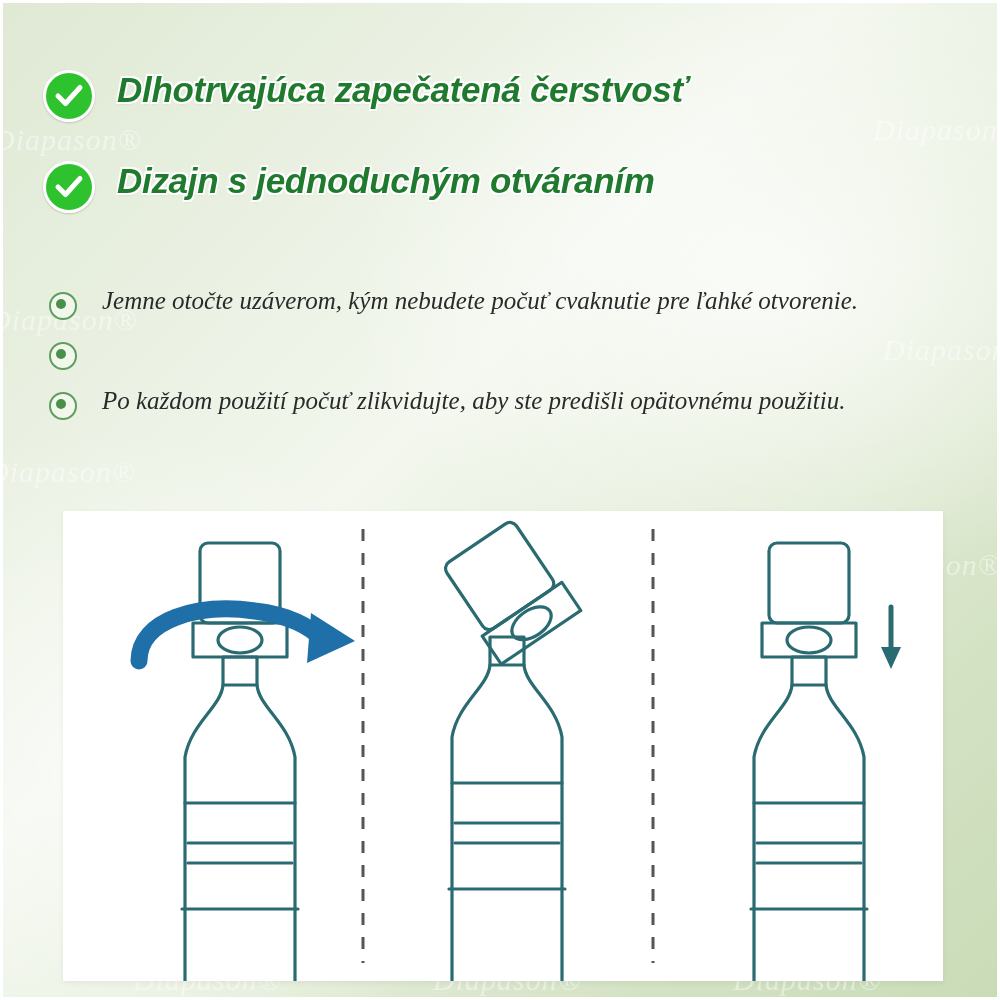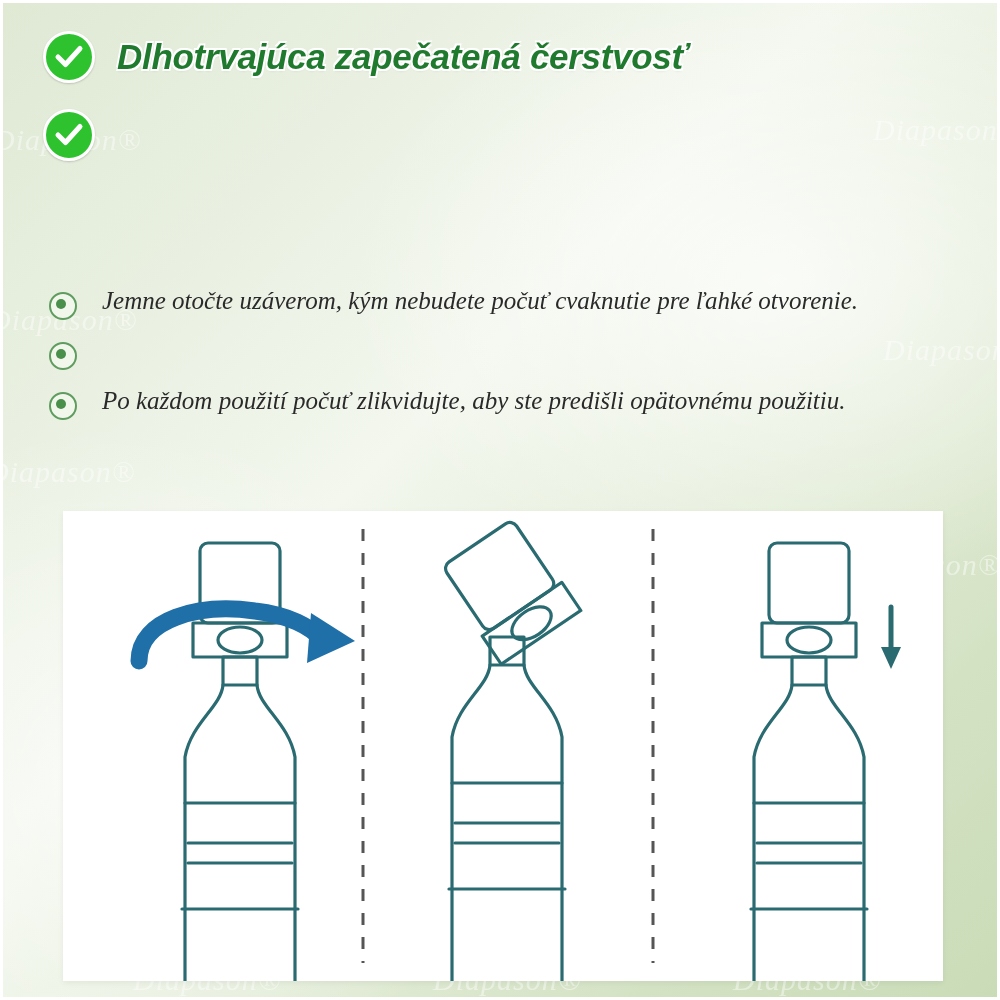--- a/index.html
+++ b/index.html
@@ -44,22 +44,22 @@
 
   
   .headlines {
     position: absolute;
     left: 40px;
     top: 28px;
     width: 920px;
   }
   .headline-row {
     display: flex;
-    align-items: center;
     margin-bottom: 26px;
+    margin-top: 39px;
   }
   .check {
     width: 46px;
     height: 46px;
     border-radius: 50%;
     background: #2fc22f;
     border: 3px solid #ffffff;
     box-shadow: 0 1px 2px rgba(0,0,0,0.18);
     flex: 0 0 auto;
     position: relative;
@@ -169,20 +169,21 @@
       <div class="headline-text">Dlhotrvajúca zapečatená čerstvosť</div>
     </div>
 
 
     <div class="headline-row">
       <div class="check">
         <svg width="32" height="32" viewBox="0 0 32 32">
           <path d="M5 16 L12.5 23.5 L27 7.5" fill="none" stroke="#ffffff" stroke-width="5" stroke-linecap="round" stroke-linejoin="round"></path>
         </svg>
       </div>
+      <div class="headline-text">Dizajn s jednoduchým otváraním</div>
     </div>
 
   </div>
 
   <div class="instructions">
 
     <div class="instr-row">
       <div class="dot"></div>
       <div class="instr-text">Jemne otočte uzáverom, kým nebudete počuť cvaknutie pre ľahké otvorenie.</div>
     </div>

